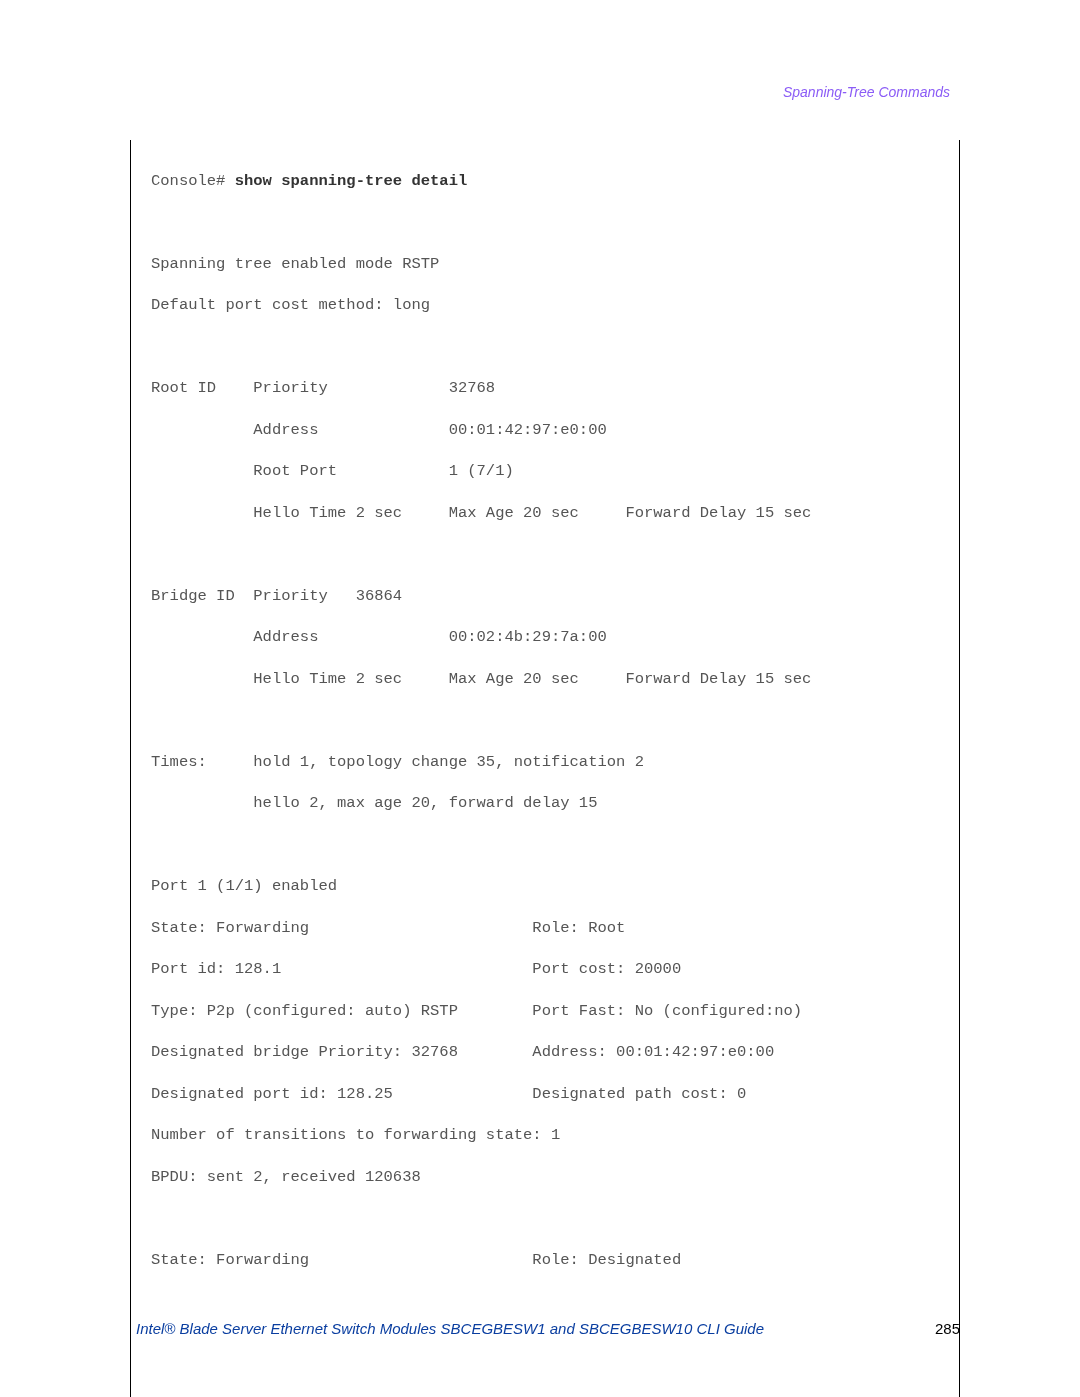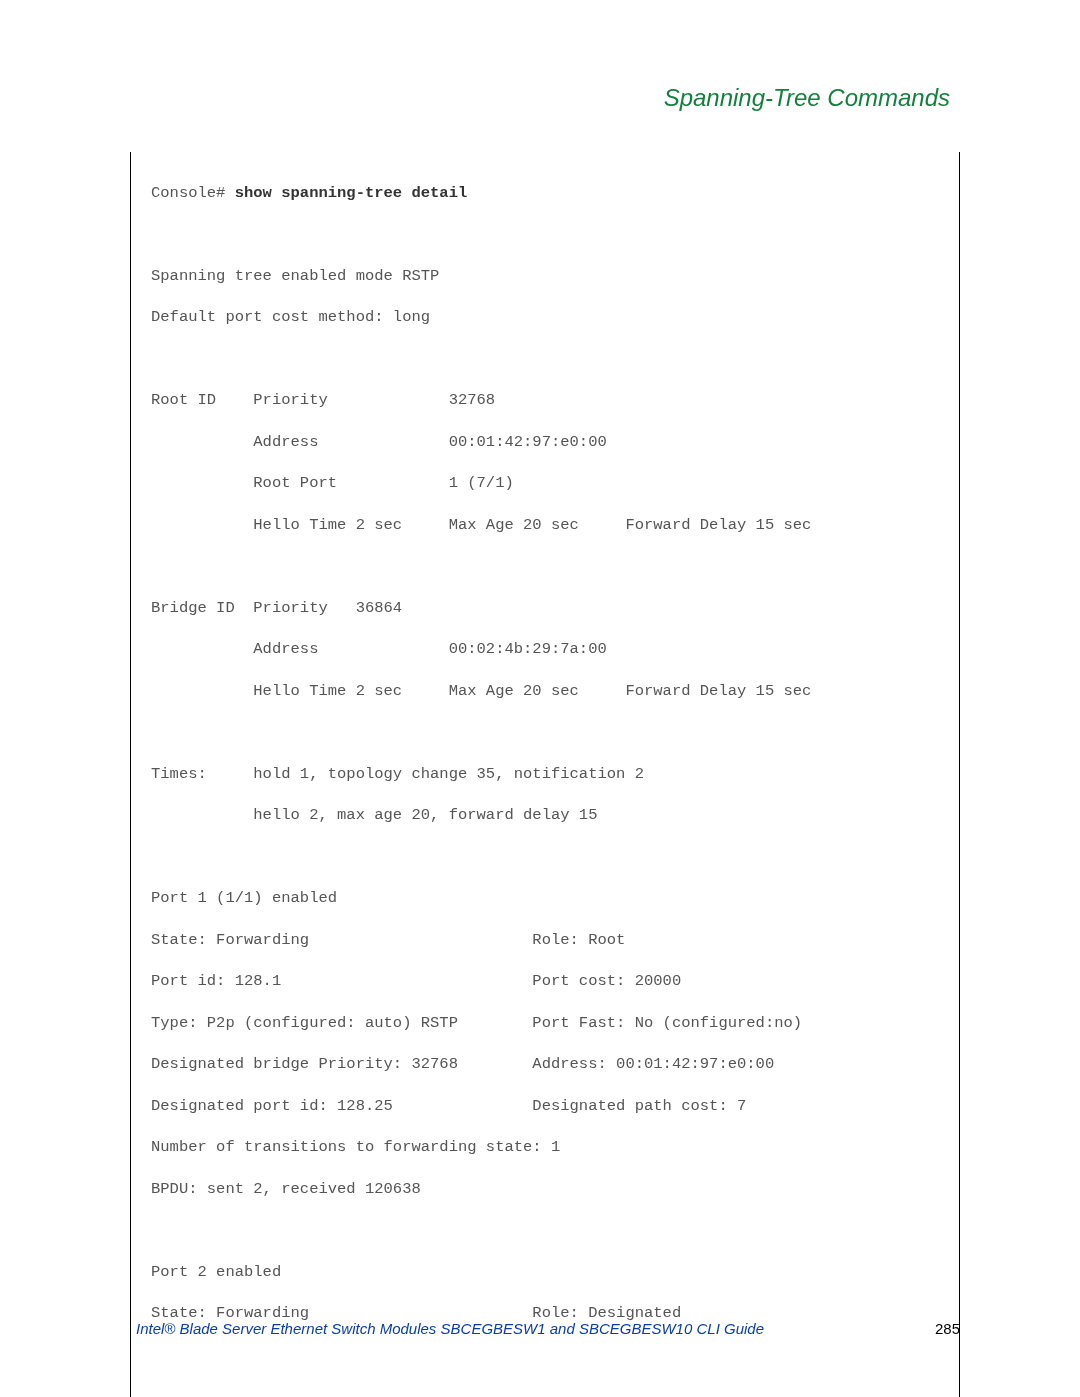--- a/index.html
+++ b/index.html
@@ -13,22 +13,22 @@
   .page {
     width: 1080px;
     height: 1397px;
     position: relative;
     box-sizing: border-box;
     padding: 84px 120px 0 130px;
   }
   .section-head {
     text-align: right;
     font-style: italic;
-    font-size: 24px;
-    color: #15803d;
+    font-size: 14px;
+    color: #8b5cf6;
     margin-bottom: 40px;
     padding-right: 10px;
   }
   .term-box {
     border-left: 1px solid #000;
     border-right: 1px solid #000;
     padding: 12px 20px 12px 20px;
     font-family: "Courier New", Courier, monospace;
     font-size: 15.5px;
     line-height: 1.0;
@@ -82,25 +82,24 @@
 <div class="term-line">           Hello Time 2 sec     Max Age 20 sec     Forward Delay 15 sec</div>
 <div class="blank"></div>
 <div class="term-line">Times:     hold 1, topology change 35, notification 2</div>
 <div class="term-line">           hello 2, max age 20, forward delay 15</div>
 <div class="blank"></div>
 <div class="term-line">Port 1 (1/1) enabled</div>
 <div class="term-line">State: Forwarding                        Role: Root</div>
 <div class="term-line">Port id: 128.1                           Port cost: 20000</div>
 <div class="term-line">Type: P2p (configured: auto) RSTP        Port Fast: No (configured:no)</div>
 <div class="term-line">Designated bridge Priority: 32768        Address: 00:01:42:97:e0:00</div>
-<div class="term-line">Designated port id: 128.25               Designated path cost: 7</div>
+<div class="term-line">Designated port id: 128.25               Designated path cost: 0</div>
 <div class="term-line">Number of transitions to forwarding state: 1</div>
 <div class="term-line">BPDU: sent 2, received 120638</div>
 <div class="blank"></div>
-<div class="term-line">Port 2 enabled</div>
 <div class="term-line">State: Forwarding                        Role: Designated</div>
 
 
 
 
 
 
   </div>
 
   <div class="footer">

